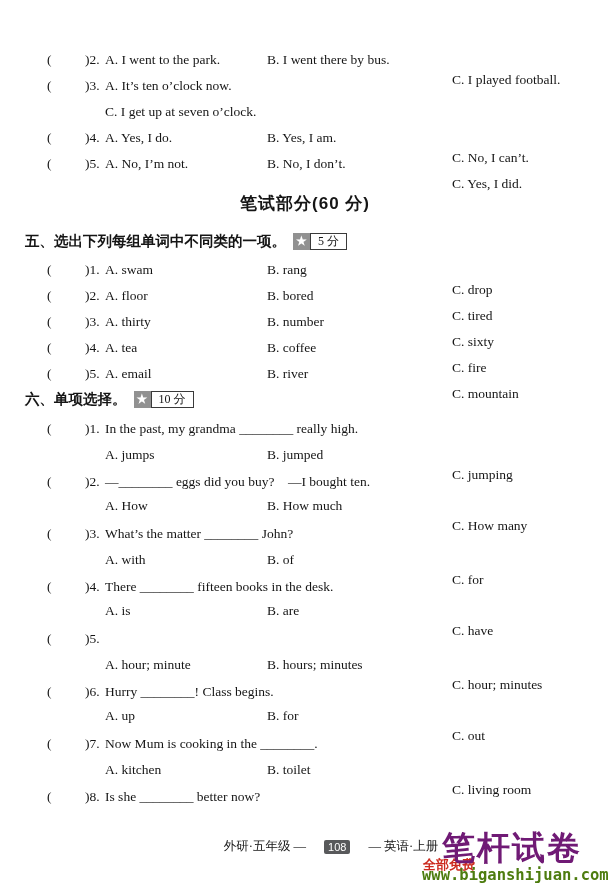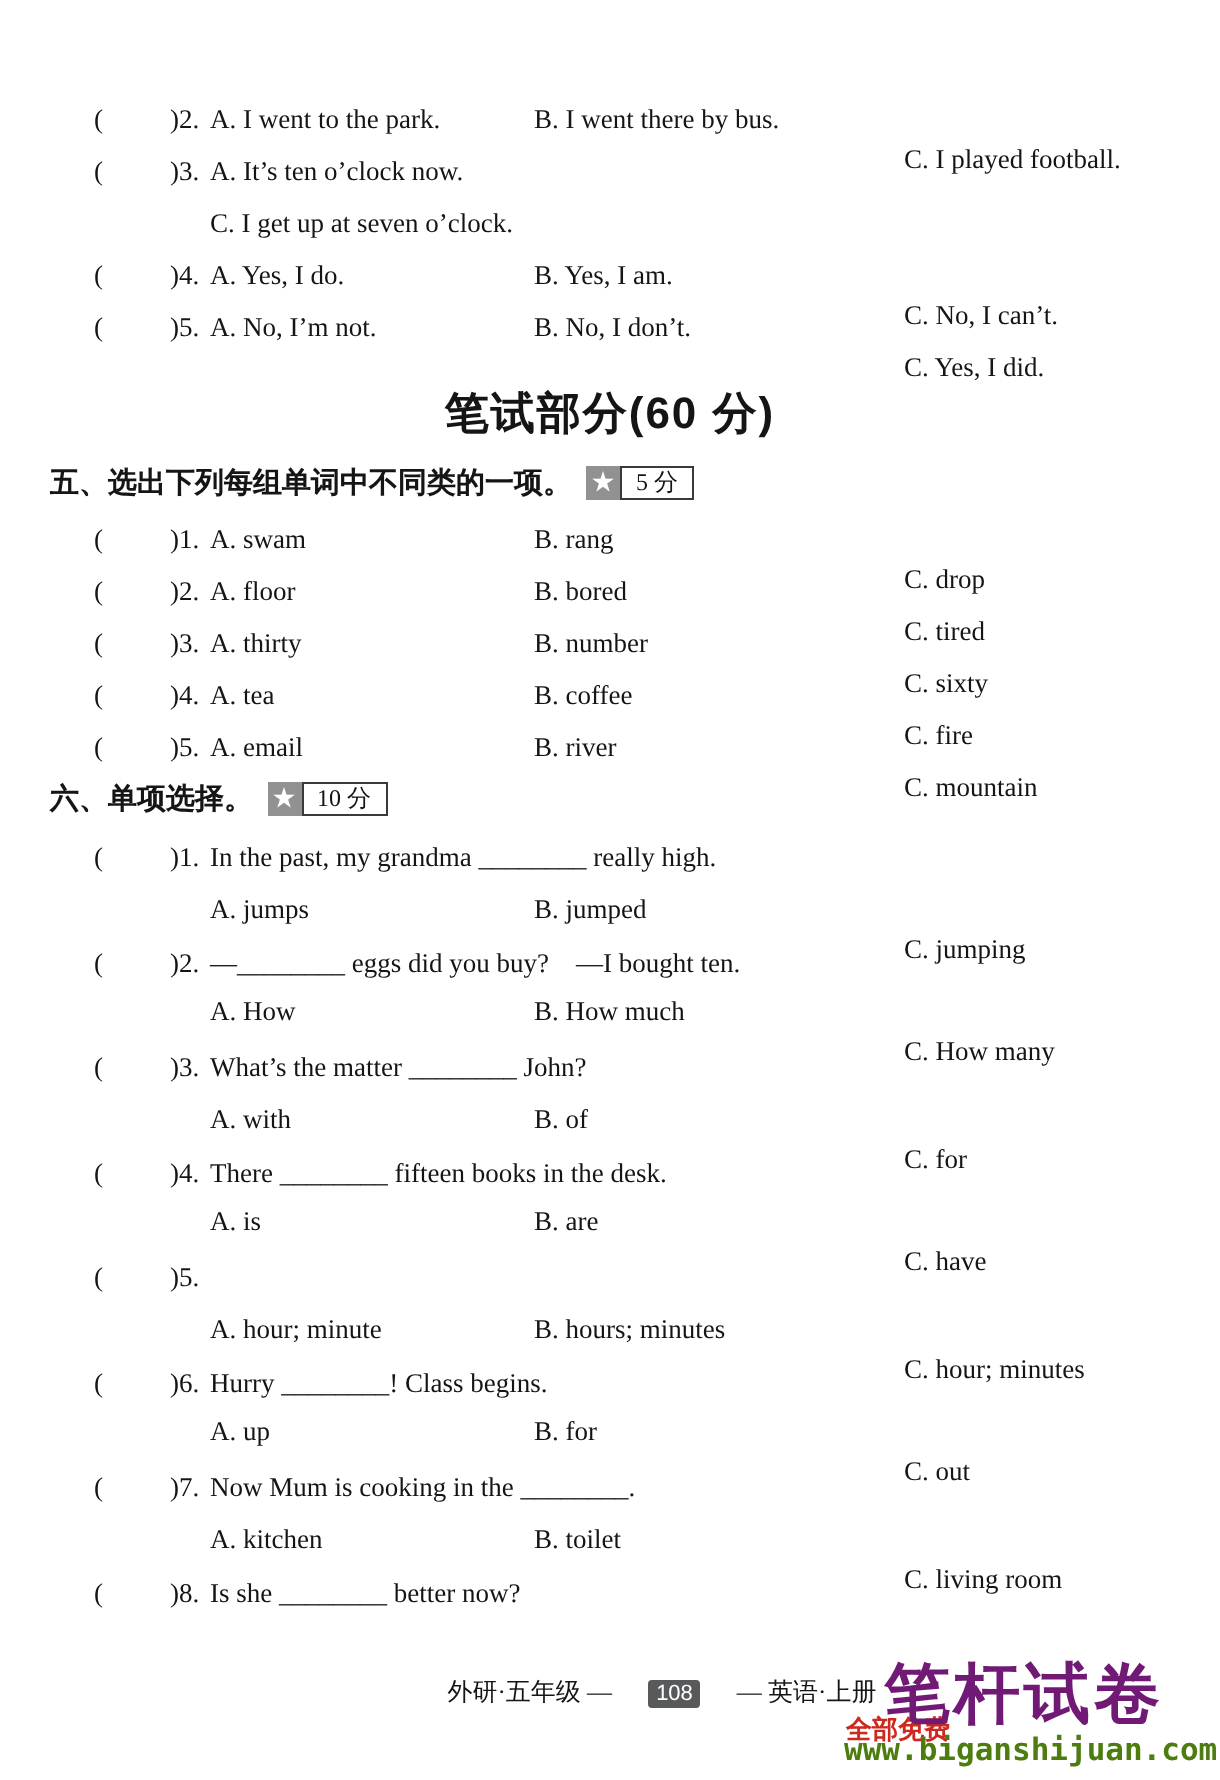--- a/index.html
+++ b/index.html
@@ -20,21 +20,21 @@
   .row .colA  { position:absolute; left:105px; white-space:pre; }
   .row .stem  { position:absolute; left:105px; white-space:pre; }
   .row .colB  { position:absolute; left:267px; white-space:pre; }
   .row .colB.wide { left:358px; }
   .row .colC  { position:absolute; left:452px; white-space:pre;margin-top:20px; }
 
   .paper-header {
     position:absolute; top:192px; left:0; width:610px;
     text-align:center;
     font-family:"Liberation Sans", sans-serif;
-    font-weight:bold; font-size:22px; letter-spacing:1px;
+    font-weight:bold; font-size:17px; letter-spacing:1px;
   }
 
   .sec-title {
     position:absolute; left:25px; height:20px;
     display:flex; align-items:center;
     font-family:"Liberation Sans", sans-serif;
     font-weight:bold; font-size:14.5px;
   }
   .score-badge { display:inline-flex; align-items:center; margin-left:7px; }
   .star-sq {

